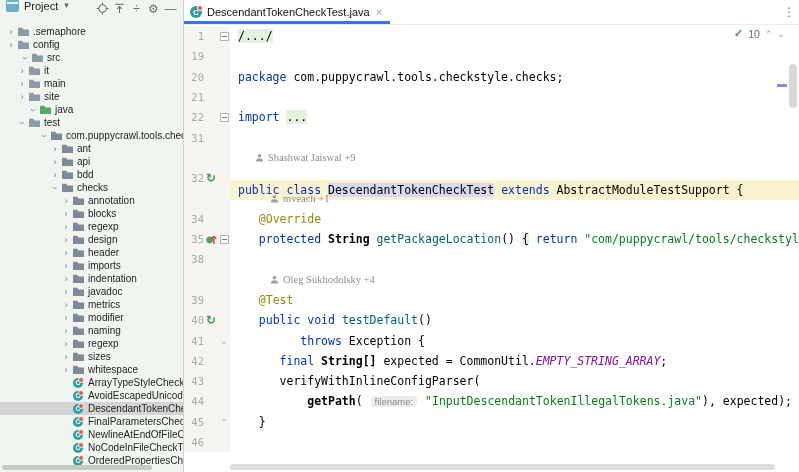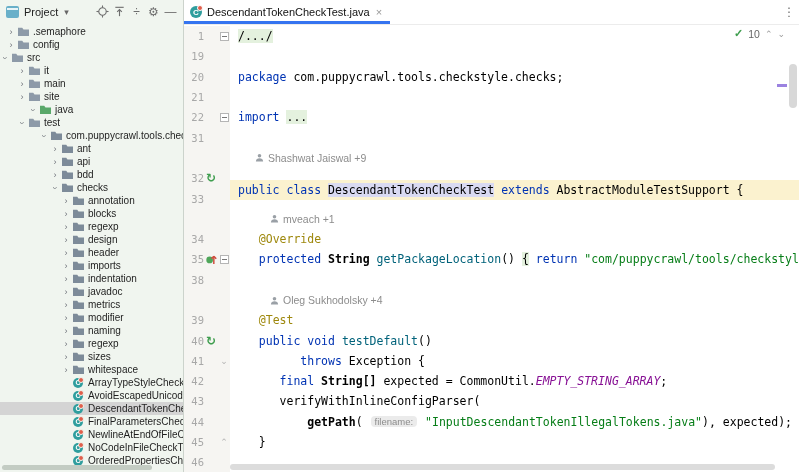--- a/index.html
+++ b/index.html
@@ -3,21 +3,21 @@
 <meta charset="utf-8">
 <style>
   * { margin:0; padding:0; box-sizing:border-box; }
   html,body { width:799px; height:472px; overflow:hidden; background:#fff;
     font-family:"Liberation Sans", sans-serif; }
   #app { position:relative; width:799px; height:472px; display:flex; background:#fff; }
 
   
   #project-panel { width:184px; height:472px; background:#f0f5ef; border-right:1px solid #ccd3cc;
     display:flex; flex-direction:column; overflow:hidden; position:relative; flex:0 0 184px; }
-  #panel-header { height:23px; display:flex; align-items:center; padding:0 4px 0 6px; flex:0 0 23px; }
+  #panel-header { height:23px; display:flex; padding:0 4px 0 6px; flex:0 0 23px; }
   #panel-title { font-size:11px; color:#222; margin:0 4px 0 5px; }
   .hdr-ico { width:17px; height:17px; display:flex; align-items:center; justify-content:center;
     color:#6e6e6e; font-size:12px; flex:0 0 auto; }
   #panel-header .spacer { flex:1; }
   #proj-ico { width:13px; height:12px; background:#69b0c9; border-radius:2px; position:relative; }
   #proj-ico:after { content:""; position:absolute; left:1px; right:1px; top:2px; height:2px; background:#e8f4f8; }
   #dd-chev { font-size:9px; color:#666; margin-left:2px; }
 
   #tree { flex:1; overflow:hidden; padding-top:2px; position:relative; }
   .tree-row { height:13px; display:flex; align-items:center; white-space:nowrap; overflow:hidden; cursor:default; }
@@ -65,21 +65,21 @@
   .tok-str { color:#067d17; }
   .tok-ann { color:#9e880d; }
   .tok-mth { color:#00627a; }
   .tok-cls { font-weight:bold; color:#000; }
   .tok-fld { color:#871094; font-style:italic; }
   .tok-fold { background:#e4f1de; color:#000; }
   .tok-hi { background:#d9daf2; color:#000; }
   .tok-hint { background:#ebebeb; color:#8c8c8c; font-family:"Liberation Sans", sans-serif;
     font-size:9.5px; border-radius:4px; padding:0 4px; margin:0 1px; }
   .author-line { display:flex; align-items:center; color:#8c8c8c; font-size:10.5px;
-    font-family:Liberation Sans, sans-serif; }
+    font-family:Liberation Serif, serif; }
   .author-line svg { margin-right:4px; }
 
   #inspect { position:absolute; top:27px; right:14px; display:flex; align-items:center; gap:5px; }
   #inspect .chk { color:#3f9e4f; font-size:11px; font-weight:bold; }
   #inspect .cnt { color:#666; font-size:10.5px; }
   #inspect .nav { color:#9a9a9a; font-size:9px; }
 
   #vscroll { position:absolute; right:2px; top:64px; width:8px; height:44px; background:#d8d8d8; border-radius:4px; }
   #stripe-mark { position:absolute; right:12px; top:84px; width:10px; height:3px; background:#9b82e0; }
   #hscroll { position:absolute; left:46px; bottom:2px; width:545px; height:6px; background:#dcdcdc; border-radius:3px; }
@@ -127,21 +127,21 @@
         </div>
         <div class="tree-row" style="padding-left: 6px;">
           <span class="chev">›</span>
           <span class="t-ico">
             <svg width="13" height="11" viewBox="0 0 14 12">
               <path d="M1 2h4.6l1.4 1.8H13V11H1z" fill="#8d9aa8"></path>
             </svg>
           </span>
           <span class="t-label">config</span>
         </div>
-        <div class="tree-row" style="padding-left: 0;">
+        <div class="tree-row" style="padding-left: 20px;">
           <span class="chev exp">›</span>
           <span class="t-ico">
             <svg width="13" height="11" viewBox="0 0 14 12">
               <path d="M1 2h4.6l1.4 1.8H13V11H1z" fill="#8d9aa8"></path>
             </svg>
           </span>
           <span class="t-label">src</span>
         </div>
         <div class="tree-row" style="padding-left: 17px;">
           <span class="chev">›</span>
@@ -491,28 +491,20 @@
             <span class="lnum">32</span>
             <span class="gico">
               <span class="runico">↻</span>
             </span>
             <span class="gfold"></span>
           </div>
           <div class="codetext"><span class="tok-kw">public class </span><span class="tok-hi">DescendantTokenCheckTest</span><span class="tok-pln"> </span><span class="tok-kw">extends</span><span class="tok-pln"> AbstractModuleTestSupport {</span></div>
         </div>
         <div class="ed-row">
           <div class="gutter">
-            <span class="lnum">33</span>
-            <span class="gico"></span>
-            <span class="gfold"></span>
-          </div>
-          <div class="codetext"></div>
-        </div>
-        <div class="ed-row">
-          <div class="gutter">
             <span class="lnum"></span>
             <span class="gico"></span>
             <span class="gfold"></span>
           </div>
           <div class="codetext"><span class="author-line" style="padding-left: 32px;"><svg width="9" height="9" viewBox="0 0 10 10">
                 <circle cx="5" cy="3" r="2" fill="#9aa0a6"></circle>
                 <path d="M1 9.5c0-2.3 1.8-3.6 4-3.6s4 1.3 4 3.6z" fill="#9aa0a6"></path>
               </svg><span>mveach +1</span></span></div>
         </div>
         <div class="ed-row">

